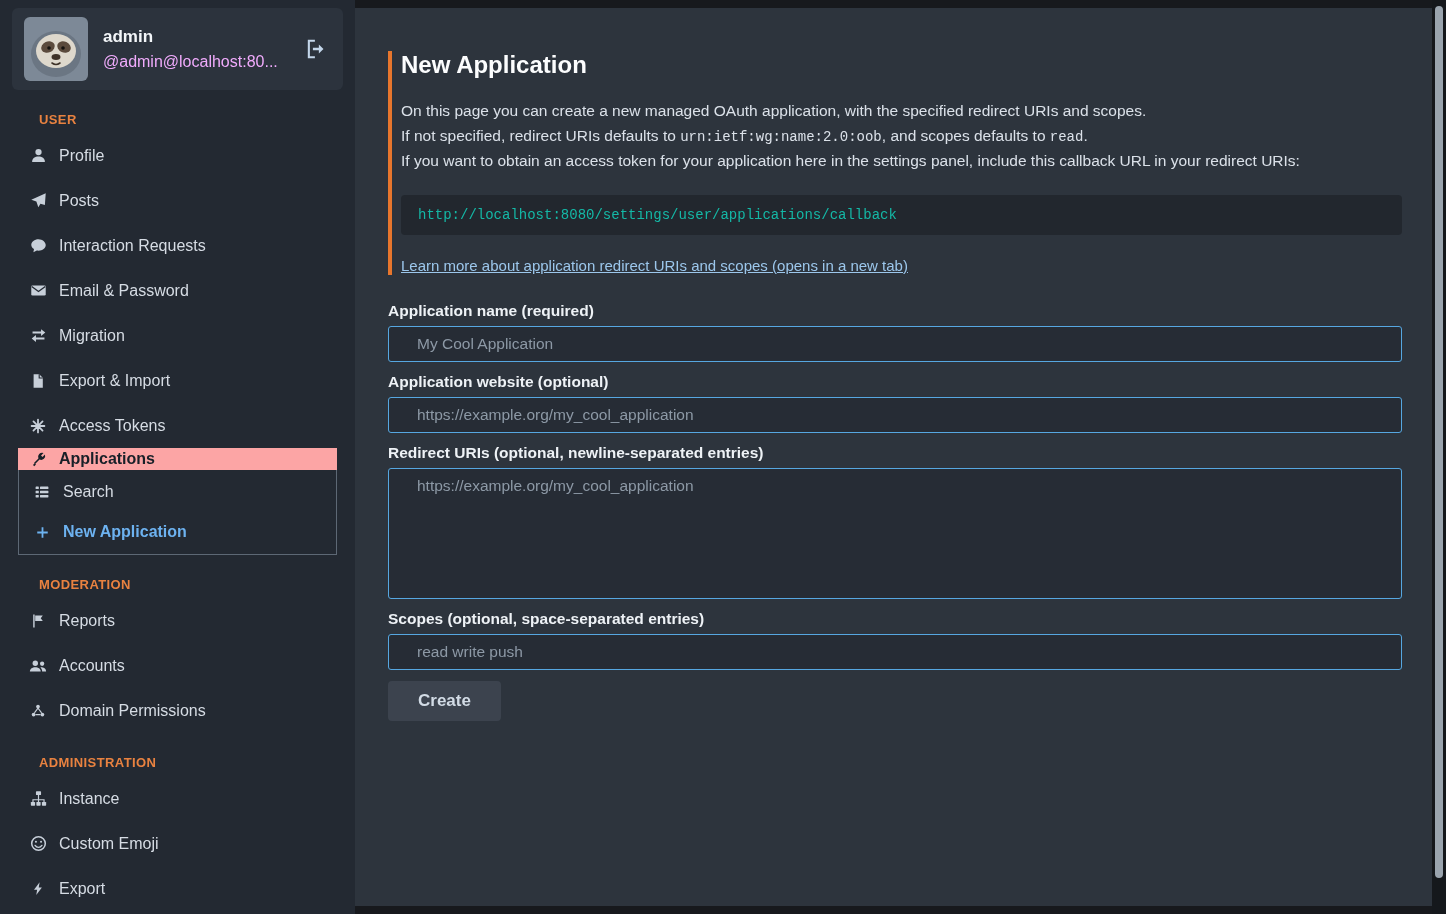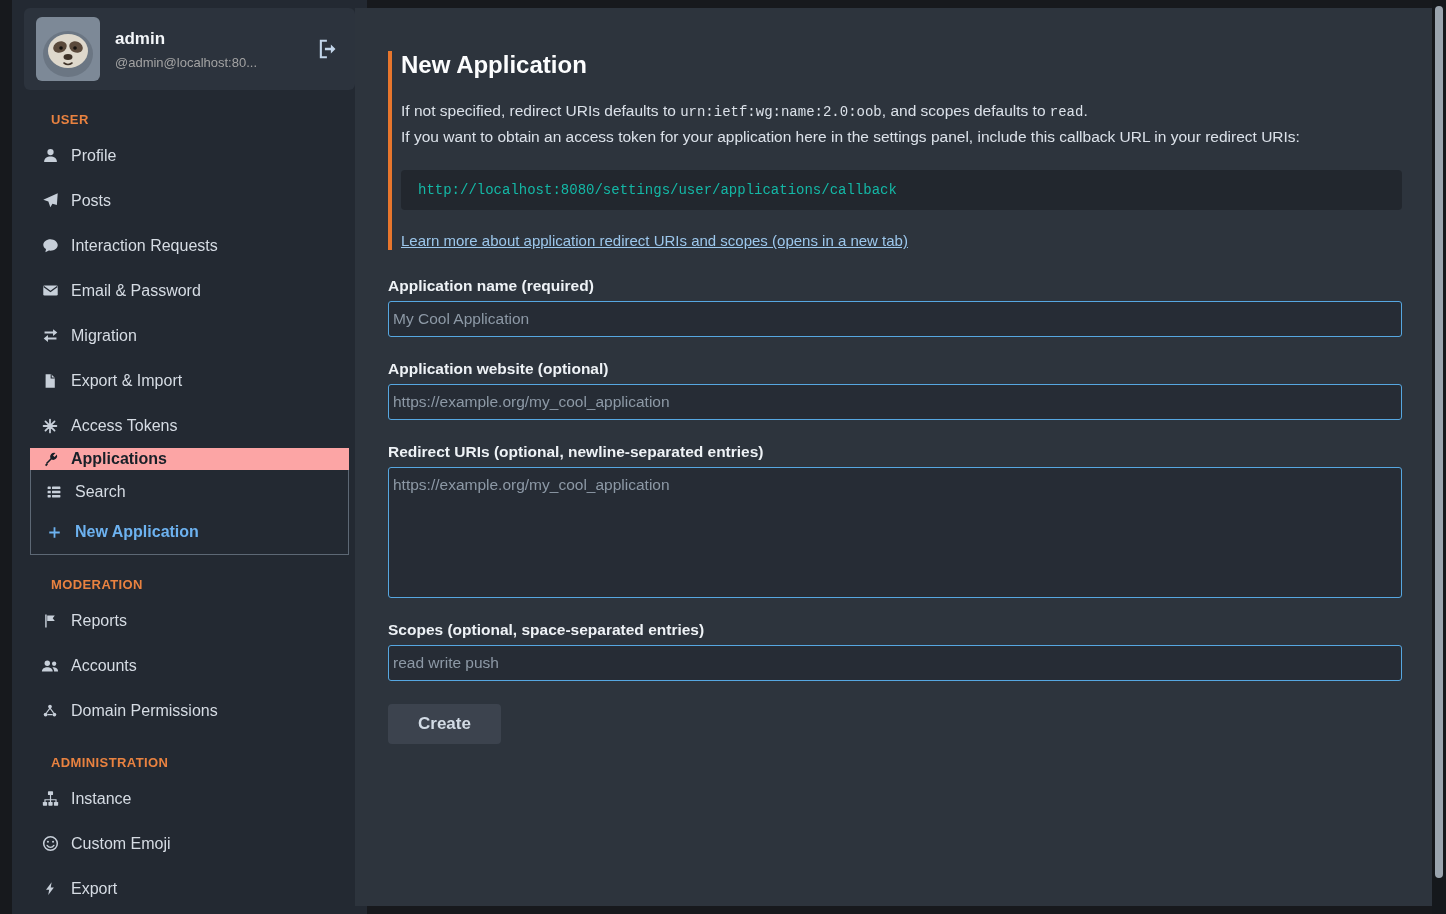--- a/index.html
+++ b/index.html
@@ -4,30 +4,30 @@
 <style>
   * { box-sizing: border-box; }
   html,body { margin:0; padding:0; }
   body {
     width:1446px; height:914px; position:relative; overflow:hidden;
     background:#17191d;
     font-family:"Liberation Sans", sans-serif;
   }
 
   
-  .sidebar { position:absolute; left:12px; top:0; width:355px; height:914px; background:#232932; overflow:hidden; }
+  .sidebar { position:absolute; left:0; top:0; width:355px; height:914px; background:#232932; overflow:hidden; }
   .user-card {
     display:flex; align-items:center; margin:8px 12px 0 12px;
     background:#2c333d; border-radius:6px; padding:9px 16px 9px 12px;
   }
   .avatar { width:64px; height:64px; border-radius:6px; overflow:hidden; flex:none; }
   .avatar svg { display:block; }
   .user-info { margin-left:15px; min-width:0; }
   .user-name { font-size:17px; font-weight:bold; color:#f3f6f9; margin-bottom:6px; }
-  .user-handle { font-size:13px; color:#a3a3a3; white-space:nowrap; }
+  .user-handle { font-size:16px; color:#f0abfc; white-space:nowrap; }
   .logout { margin-left:auto; color:#c3d6ea; cursor:pointer; }
   .logout svg { display:block; }
 
   nav { padding:0 18px; }
   .section-heading { margin:22px 0 6px 21px; font-size:13px; font-weight:bold; color:#e98240; letter-spacing:.4px; }
   .nav-item {
     display:flex; align-items:center; height:45px; padding:0 10px;
     color:#d6dce4; font-size:16px; text-decoration:none; cursor:pointer;
   }
   .nav-item .icon { width:20px; display:flex; justify-content:center; margin-right:11px; color:#c7cfd9; }
@@ -51,21 +51,21 @@
   .codeblock {
     margin-top:21px; background:#22272e; border-radius:4px; padding:12px 17px;
     font-family:"Liberation Mono","DejaVu Sans Mono",monospace; font-size:14px; color:#14b8a6;
   }
   .learn-more { display:inline-block; margin-top:22px; font-size:15px; color:#9cc7ec; text-decoration:underline; cursor:pointer; }
 
   .app-form { margin-top:27px; }
   label { display:block; font-size:15.5px; font-weight:bold; color:#eef2f6; margin-bottom:6px; }
   .text-input, textarea {
     display:block; width:1014px; background:#262c35; border:1px solid #56a7e1; border-radius:3px;
-    color:#e8edf3; font-size:15.5px; font-family:inherit; padding:8px 4px; margin-bottom:23px; outline:none;
+    color:#e8edf3; font-size:15.5px; font-family:inherit; padding:8px 28px; margin-bottom:11px; outline:none;
   }
   textarea { height:131px; resize:none; }
   ::placeholder { color:#8d99a6; opacity:1; }
   .create-btn {
     background:#3c434e; color:#d2dbe5; font-weight:bold; font-size:17px; font-family:Liberation Sans, sans-serif;
     border:none; border-radius:4px; padding:10px 30px; cursor:pointer;
   }
 
   
   .scroll-track { position:absolute; right:0; top:0; width:14px; height:914px; background:#15181c; cursor:pointer; }
@@ -279,20 +279,21 @@
       <span>Export</span>
     </a>
 
   </nav>
 </aside>
 
 <main class="main">
 
   <div class="intro">
     <h1>New Application</h1>
+    <p>On this page you can create a new managed OAuth application, with the specified redirect URIs and scopes.</p>
     <p><span>If not specified, redirect URIs defaults to </span><code>urn:ietf:wg:name:2.0:oob</code><span>, and scopes defaults to </span><code>read</code><span>.</span></p>
     <p>If you want to obtain an access token for your application here in the settings panel, include this callback URL in your redirect URIs:</p>
     <div class="codeblock">http://localhost:8080/settings/user/applications/callback</div>
     <a class="learn-more">Learn more about application redirect URIs and scopes (opens in a new tab)</a>
   </div>
 
   <form class="app-form">
     <label>Application name (required)</label>
     <input type="text" class="text-input" placeholder="My Cool Application" style="">
 

